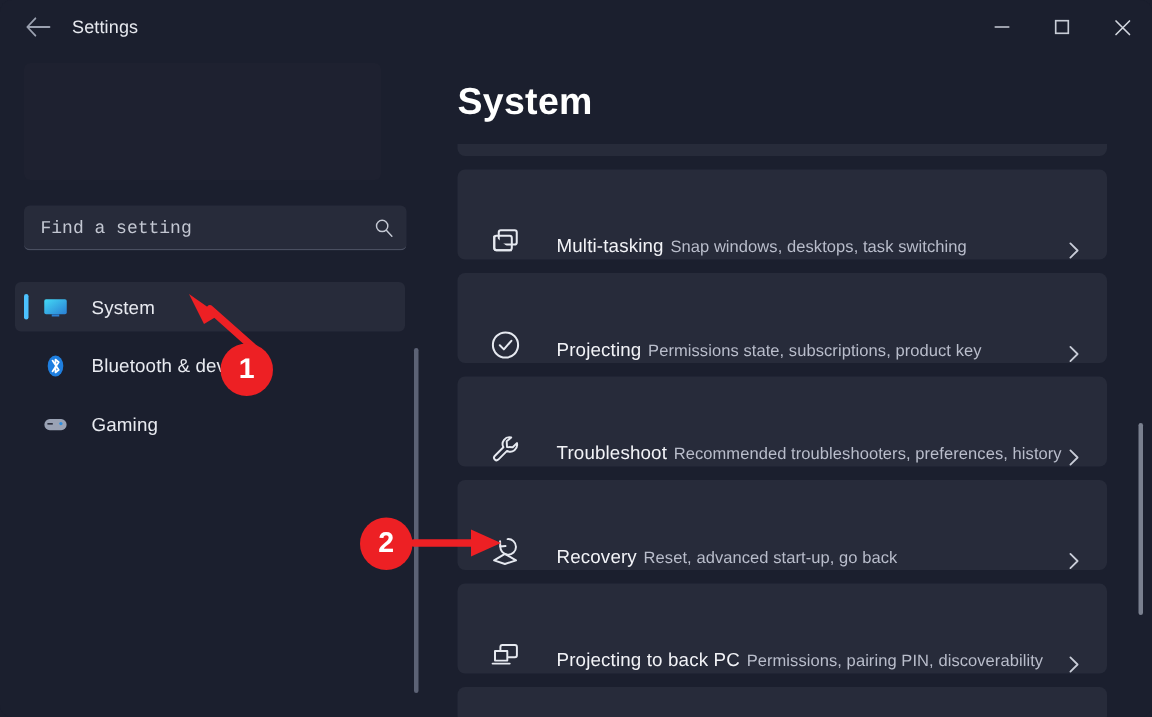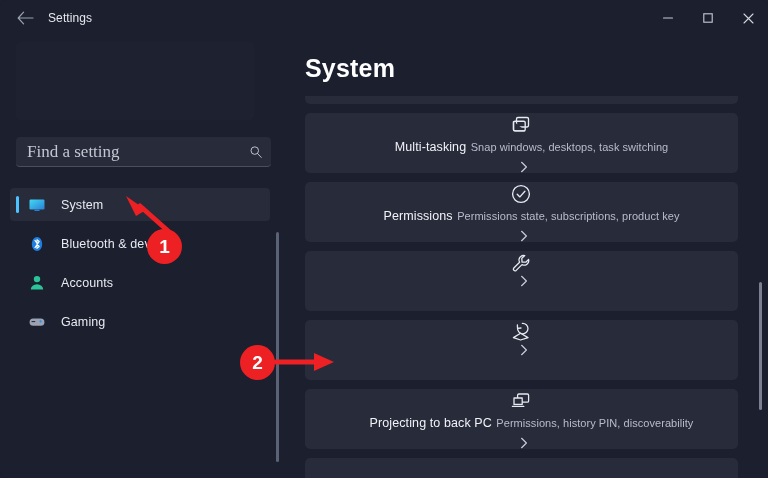--- a/index.html
+++ b/index.html
@@ -86,22 +86,22 @@
     align-items: center;
     padding: 0 8px 0 11px;
     cursor: text;
   }
   .search-wrap input {
     flex: 1;
     background: transparent;
     border: none;
     outline: none;
     color: #fef9c3;
-    font-size: 17px;
-    font-family: Liberation Serif, serif;
+    font-size: 12px;
+    font-family: Liberation Mono, monospace;
   }
   .search-wrap input::placeholder { color: #c3c7d2; opacity: 1; }
   .search-ico { width: 14px; height: 14px; flex: 0 0 auto; }
 
   .navlist {
     position: absolute;
     top: 152px; left: 0;
     width: 288px;
     height: 290px;
     overflow: hidden;
@@ -171,24 +171,23 @@
     height: 382px;
     overflow: hidden;
   }
   .card {
     position: relative;
     margin: 0 30px 9px 17px;
     height: 60px;
     background: #272b3a;
     border-radius: 5px;
     display: flex;
-    align-items: center;
+    align-items: flex-end;
     padding-left: 20px;
     cursor: pointer;
-    flex-direction: column;
   }
   .card.partial-top {
     height: 14px;
     margin-top: -6px;
   }
   .card.partial-bottom { height: 24px; }
   .card-ico {
     width: 24px; height: 24px;
     flex: 0 0 24px;
     margin-right: 22px;
@@ -314,29 +313,20 @@
             <ellipse cx="9" cy="9" rx="5.2" ry="7" fill="#1f7fe0"></ellipse>
             <path d="M7 5.4 L11.2 11.6 L9 13.3 V4.7 L11.2 6.4 L7 12.6" stroke="#ffffff" stroke-width="1.15" fill="none" stroke-linejoin="round" stroke-linecap="round"></path>
           </svg>
         </span>
         <span class="nav-label">Bluetooth &amp; devices</span>
       </div>
 
 
 
 
-      <div class="nav-item">
-        <span class="nav-ico">
-          <svg width="18" height="18" viewBox="0 0 18 18">
-            <circle cx="9" cy="5.1" r="3.2" fill="#2dc39a"></circle>
-            <path d="M2.8 15.6 A6.2 5.4 0 0 1 15.2 15.6 Z" fill="#2dc39a"></path>
-          </svg>
-        </span>
-        <span class="nav-label">Accounts</span>
-      </div>
 
 
       <div class="nav-item">
         <span class="nav-ico">
           <svg width="18" height="18" viewBox="0 0 18 18">
             <rect x="1.6" y="5.4" width="14.8" height="7.4" rx="3.6" fill="#9aa2b4"></rect>
             <circle cx="12.6" cy="8.4" r="1.1" fill="#2f8fe0"></circle>
             <rect x="3.6" y="8.0" width="3.6" height="1.1" fill="#2b2f3e"></rect>
           </svg>
         </span>
@@ -373,63 +363,71 @@
       </div>
 
       <div class="card">
         <span class="card-ico">
           <svg width="24" height="24" viewBox="0 0 24 24">
             <circle cx="12" cy="12" r="8.4" stroke="#e6e9f0" stroke-width="1.35" fill="none"></circle>
             <path d="M8.2 12.2 L10.9 14.9 L15.9 9.2" stroke="#e6e9f0" stroke-width="1.35" fill="none" stroke-linecap="round" stroke-linejoin="round"></path>
           </svg>
         </span>
         <span class="card-text">
-          <span class="card-title">Permissions</span>
+          <span class="card-title">Projecting</span>
           <span class="card-sub">Permissions state, subscriptions, product key</span>
         </span>
         <svg class="chev" viewBox="0 0 12 12">
           <path d="M3.6 1.3 L8.4 6 L3.6 10.7" stroke="#c9cdd8" stroke-width="1.2" fill="none" stroke-linecap="round" stroke-linejoin="round"></path>
         </svg>
       </div>
 
       <div class="card">
         <span class="card-ico">
           <svg width="24" height="24" viewBox="0 0 24 24">
             <path d="M15.8 4.6 A4.6 4.6 0 0 0 10.6 11.2 L4.8 17.0 A1.7 1.7 0 0 0 7.2 19.4 L13.0 13.6 A4.6 4.6 0 0 0 19.6 8.4 L16.8 11.2 L13.0 11.0 L12.8 7.2 Z" stroke="#e6e9f0" stroke-width="1.3" fill="none" stroke-linejoin="round"></path>
           </svg>
+        </span>
+        <span class="card-text">
+          <span class="card-title">Troubleshoot</span>
+          <span class="card-sub">Recommended troubleshooters, preferences, history</span>
         </span>
         <svg class="chev" viewBox="0 0 12 12">
           <path d="M3.6 1.3 L8.4 6 L3.6 10.7" stroke="#c9cdd8" stroke-width="1.2" fill="none" stroke-linecap="round" stroke-linejoin="round"></path>
         </svg>
       </div>
 
       <div class="card">
         <span class="card-ico">
           <svg width="24" height="24" viewBox="0 0 24 24">
             <path d="M13.4 3.4 A5.2 5.2 0 1 1 8.6 8.0" stroke="#e6e9f0" stroke-width="1.3" fill="none" stroke-linecap="round"></path>
             <path d="M8.4 4.8 L8.5 8.3 L12.0 8.0" stroke="#e6e9f0" stroke-width="1.3" fill="none" stroke-linecap="round" stroke-linejoin="round"></path>
             <path d="M4.4 17.6 L11.6 13.2 L19.0 17.6 L11.6 20.0 Z" stroke="#e6e9f0" stroke-width="1.3" fill="none" stroke-linejoin="round"></path>
           </svg>
         </span>
+        <span class="card-text">
+          <span class="card-title">Recovery</span>
+          <span class="card-sub">Reset, advanced start-up, go back</span>
+        </span>
         <svg class="chev" viewBox="0 0 12 12">
           <path d="M3.6 1.3 L8.4 6 L3.6 10.7" stroke="#c9cdd8" stroke-width="1.2" fill="none" stroke-linecap="round" stroke-linejoin="round"></path>
         </svg>
       </div>
 
       <div class="card">
         <span class="card-ico">
           <svg width="24" height="24" viewBox="0 0 24 24">
             <rect x="8.6" y="5.0" width="11" height="8.2" rx="1.3" stroke="#e6e9f0" stroke-width="1.3" fill="none"></rect>
             <path d="M5.0 9.0 H13.2 V15.4 H5.0 Z" stroke="#e6e9f0" stroke-width="1.3" fill="#272b3a" stroke-linejoin="round"></path>
             <path d="M3.4 17.4 H14.8" stroke="#e6e9f0" stroke-width="1.3" stroke-linecap="round"></path>
           </svg>
         </span>
         <span class="card-text">
           <span class="card-title">Projecting to back PC</span>
-          <span class="card-sub">Permissions, history PIN, discoverability</span>
+          <span class="card-sub">Permissions, pairing PIN, discoverability</span>
         </span>
         <svg class="chev" viewBox="0 0 12 12">
           <path d="M3.6 1.3 L8.4 6 L3.6 10.7" stroke="#c9cdd8" stroke-width="1.2" fill="none" stroke-linecap="round" stroke-linejoin="round"></path>
         </svg>
       </div>
 
       <div class="card partial-bottom"></div>
     </div>
 
     <div class="content-scrollbar"></div>

